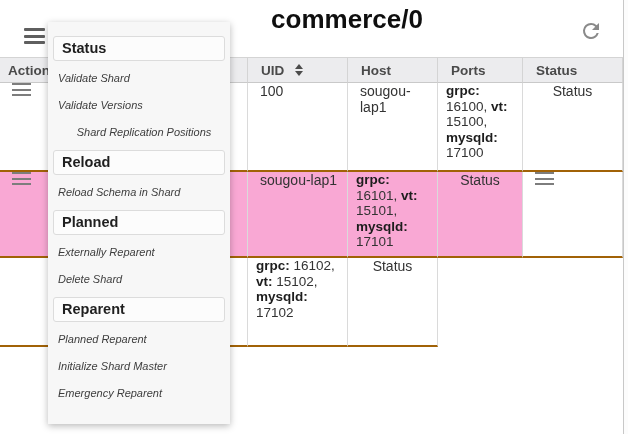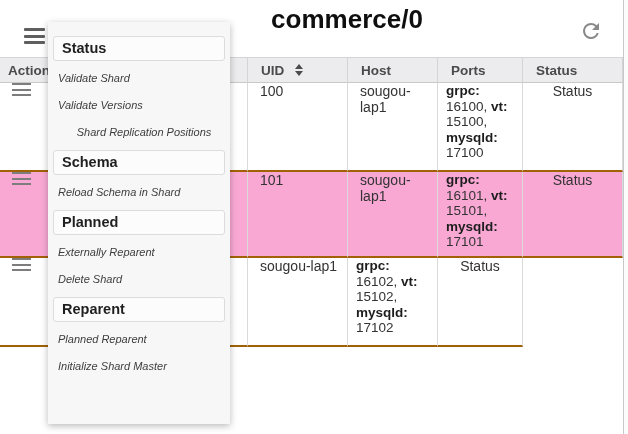--- a/index.html
+++ b/index.html
@@ -100,21 +100,20 @@
         <span>Status</span>
       </div>
       <div class="td actions alt">
         <button class="row-burger">
           <i></i>
           <i></i>
           <i></i>
         </button>
       </div>
       <div class="td alt"></div>
-      <div class="td alt">101</div>
       <div class="td alt">sougou-lap1</div>
       <div class="td ports alt">
         <span><b>grpc:</b> 16101, <b>vt:</b> 15101, <b>mysqld:</b> 17101</span>
       </div>
       <div class="td status alt">
         <span>Status</span>
       </div>
       <div class="td actions">
         <button class="row-burger">
           <i></i>
@@ -130,24 +129,25 @@
       <div class="td status">
         <span>Status</span>
       </div>
     </div>
 
   <div class="menu" id="menu">
       <div class="menu-header">Status</div>
       <div class="menu-item">Validate Shard</div>
       <div class="menu-item">Validate Versions</div>
       <div class="menu-item center">Shard Replication Positions</div>
-      <div class="menu-header">Schema</div>
+      <div class="menu-header">Reload</div>
       <div class="menu-item">Reload Schema in Shard</div>
       <div class="menu-header">Planned</div>
       <div class="menu-item">Externally Reparent</div>
       <div class="menu-item">Delete Shard</div>
       <div class="menu-header">Reparent</div>
       <div class="menu-item">Planned Reparent</div>
       <div class="menu-item">Initialize Shard Master</div>
+      <div class="menu-item">Emergency Reparent</div>
     </div>
 
   <div class="scroll-edge"></div>
 </div>
 
 </body></html>

